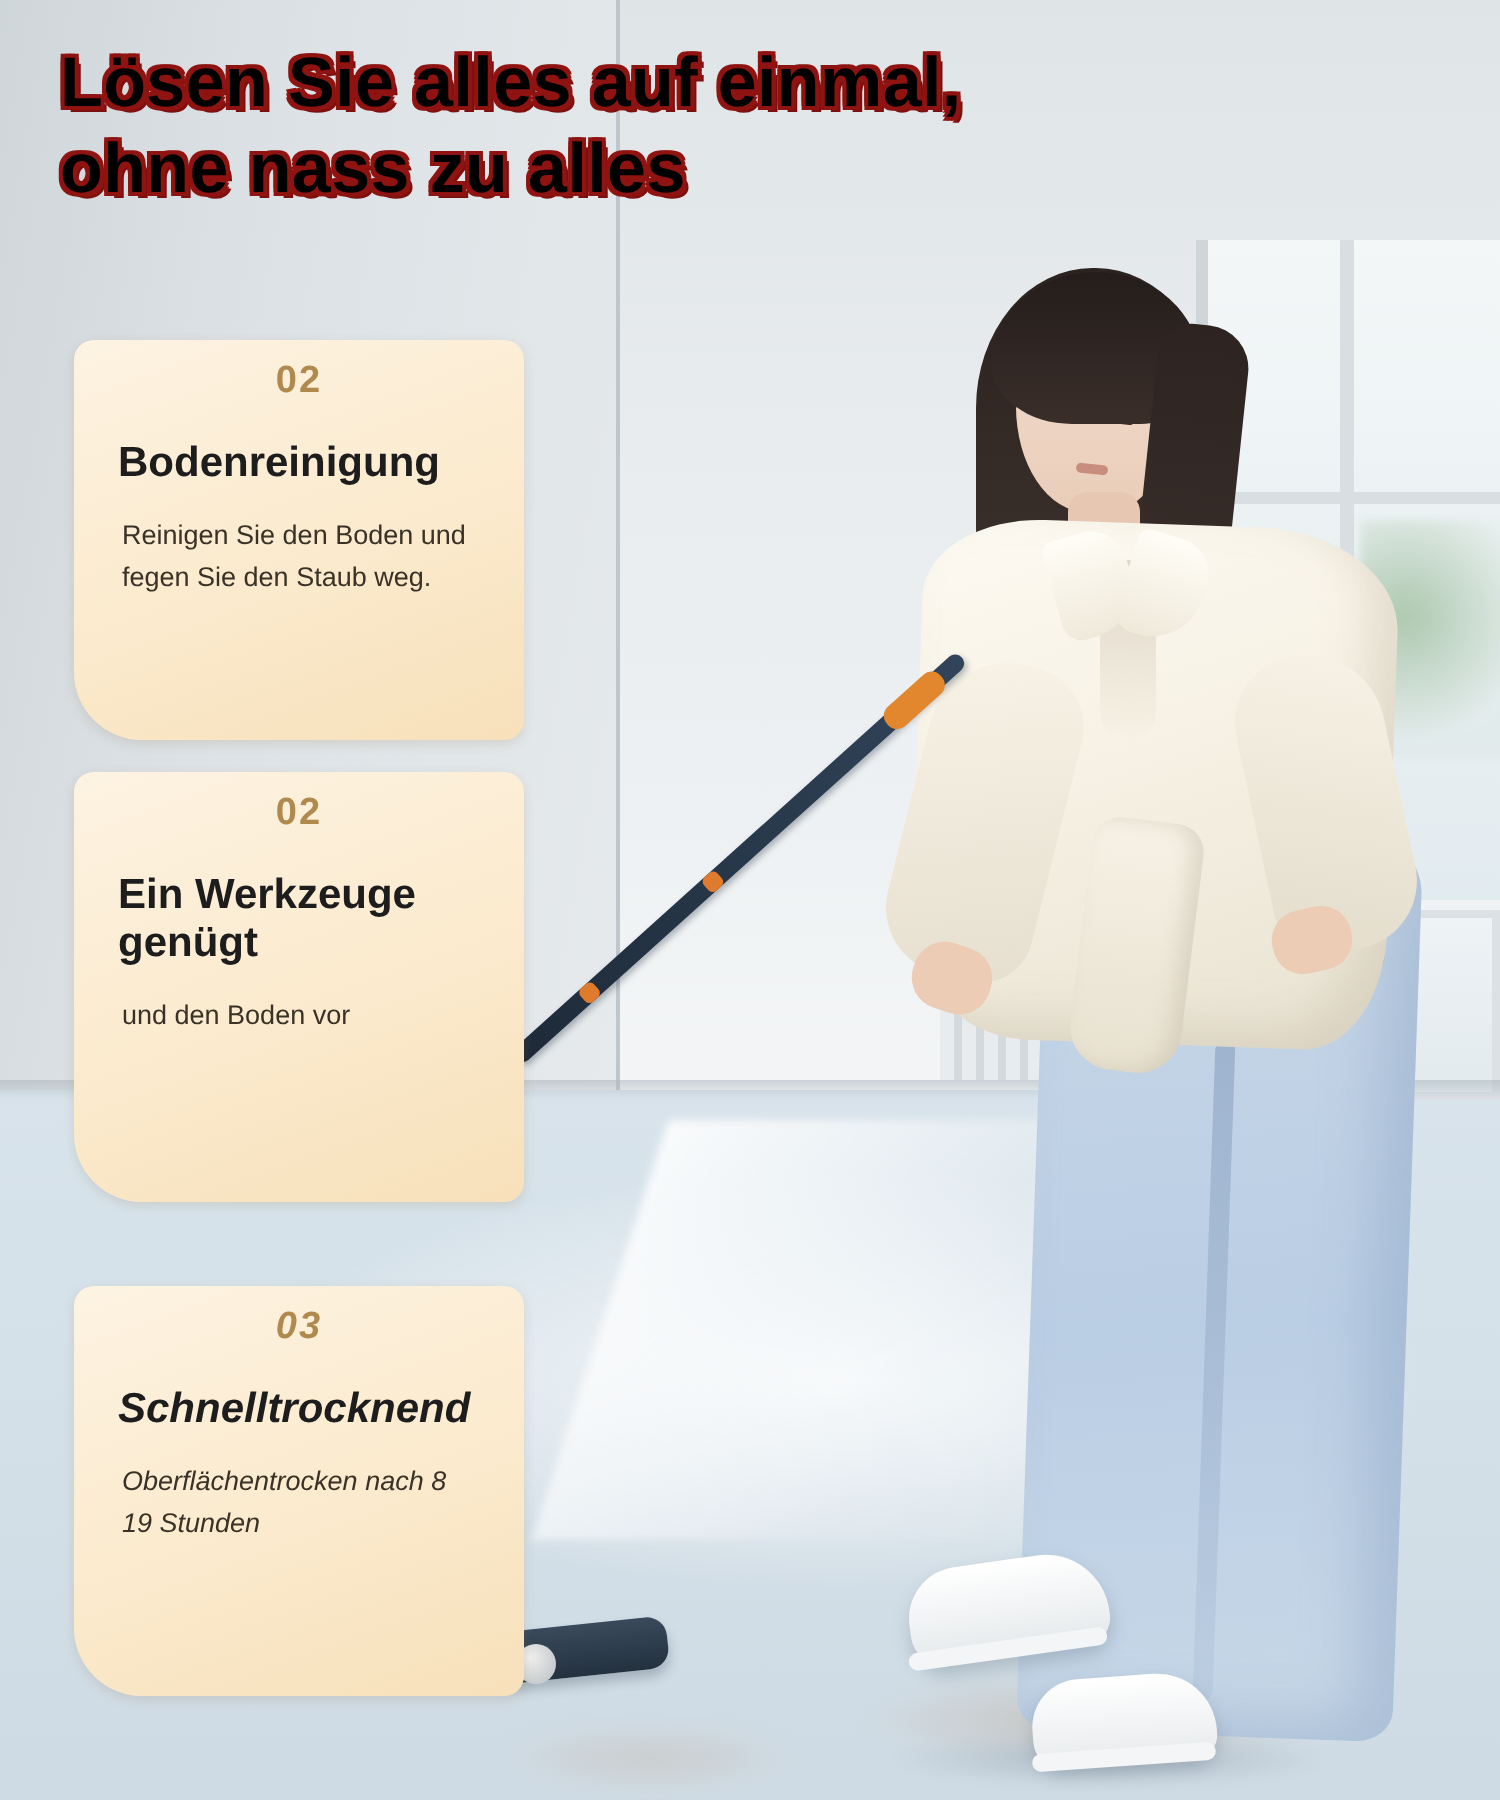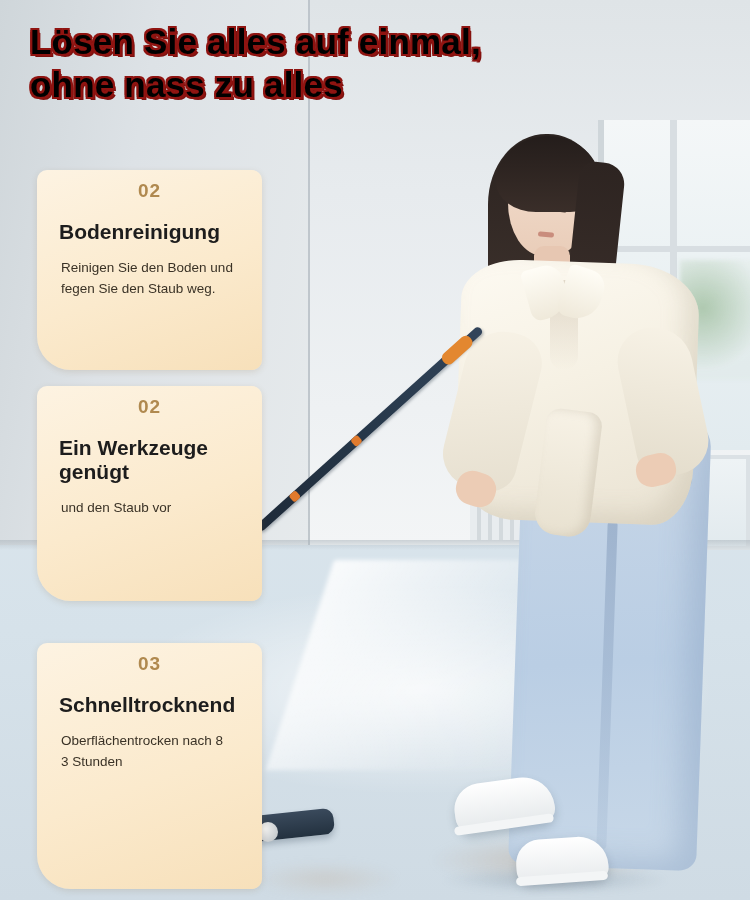--- a/index.html
+++ b/index.html
@@ -307,21 +307,21 @@
     left: 37px;
     width: 225px;
     background: linear-gradient(160deg, #fdf3e2 0%, #fbeacd 55%, #f7e0ba 100%);
     border-radius: 10px 10px 10px 34px;
     box-shadow: 0 2px 6px rgba(140,110,70,0.18);
     padding: 34px 16px 16px 16px;
     box-sizing: border-box;
   }
   .card-1 { top: 170px; height: 200px; }
   .card-2 { top: 386px; height: 215px; }
-  .card-3 { top: 643px; height: 246px; }
+  .card-3 { top: 643px; height: 205px; font-style: italic; }
 
   .step-num {
     position: absolute;
     top: 10px;
     left: 0; right: 0;
     text-align: center;
     font-size: 19px;
     font-weight: bold;
     color: #b0894f;
     letter-spacing: 1px;
@@ -410,26 +410,26 @@
     <div class="card-body">
       <span class="ln">Reinigen Sie den Boden und</span>
       <span class="ln">fegen Sie den Staub weg.</span>
     </div>
   </div>
 
   <div class="card card-2">
     <div class="step-num">02</div>
     <div class="card-title">Ein Werkzeuge genügt</div>
     <div class="card-body">
-      <span class="ln">und den Staub vor</span>
+      <span class="ln">und den Boden vor</span>
     </div>
   </div>
 
   <div class="card card-3">
     <div class="step-num">03</div>
     <div class="card-title">Schnelltrocknend</div>
     <div class="card-body">
       <span class="ln">Oberflächentrocken nach 8</span>
-      <span class="ln">3 Stunden</span>
+      <span class="ln">19 Stunden</span>
     </div>
   </div>
 
 </div>
 
 </body></html>

